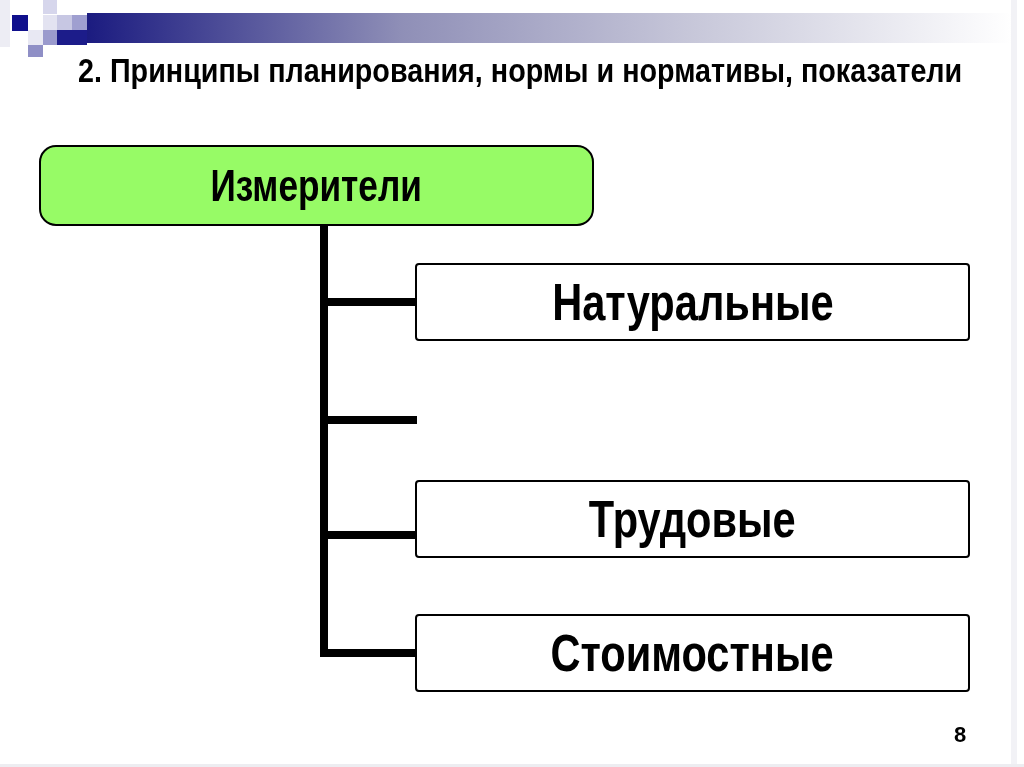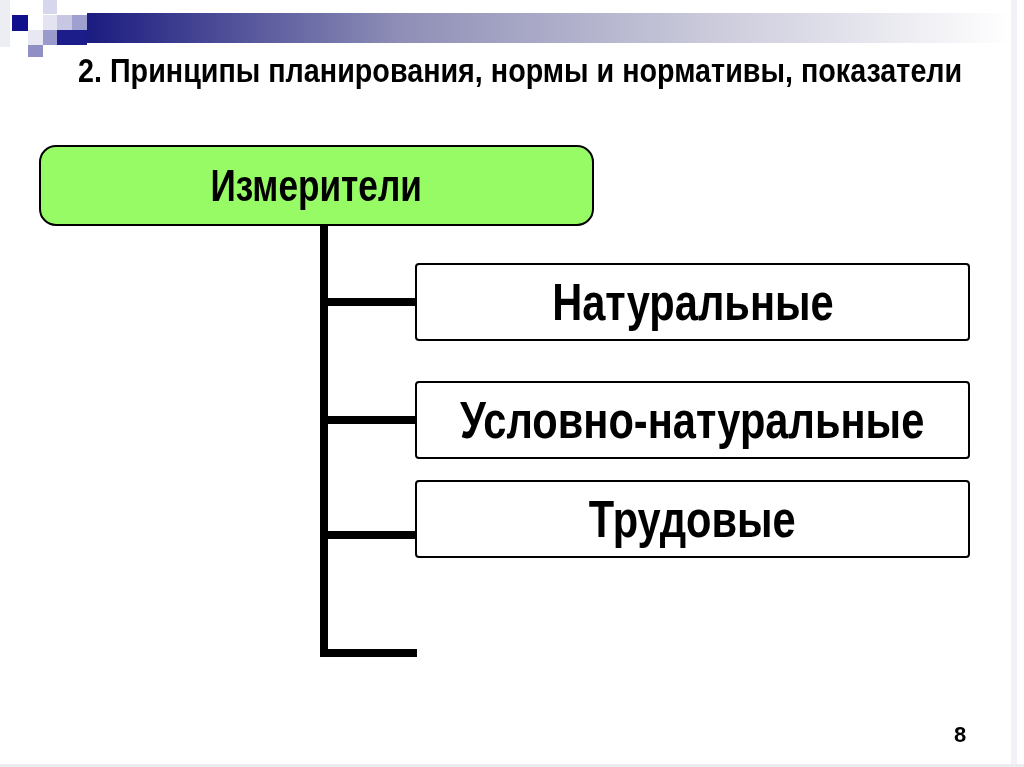--- a/index.html
+++ b/index.html
@@ -113,22 +113,22 @@
   <div class="connector conn-2"></div>
   <div class="connector conn-3"></div>
 
   <div class="node root-node">
     <span class="cond">Измерители</span>
   </div>
 
   <div class="node child-node child-0">
     <span class="cond">Натуральные</span>
   </div>
-  <div class="node child-node child-1">
-    <span class="cond">Условно-натуральные</span>
-  </div>
   <div class="node child-node child-2">
     <span class="cond">Трудовые</span>
+  </div>
+  <div class="node child-node child-3">
+    <span class="cond">Стоимостные</span>
   </div>
 
   <div class="page-number">8</div>
 
 </div>
 
 </body></html>

